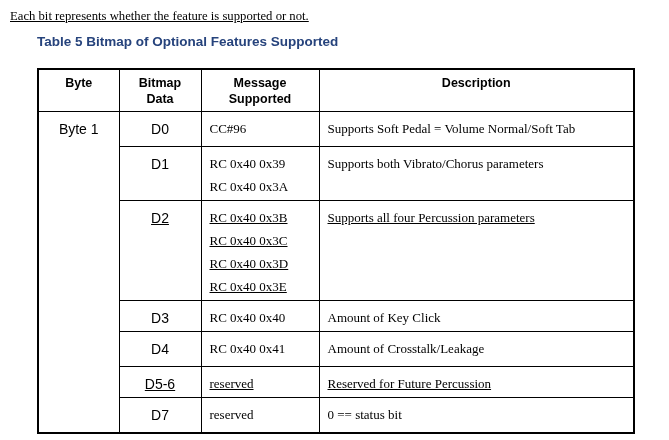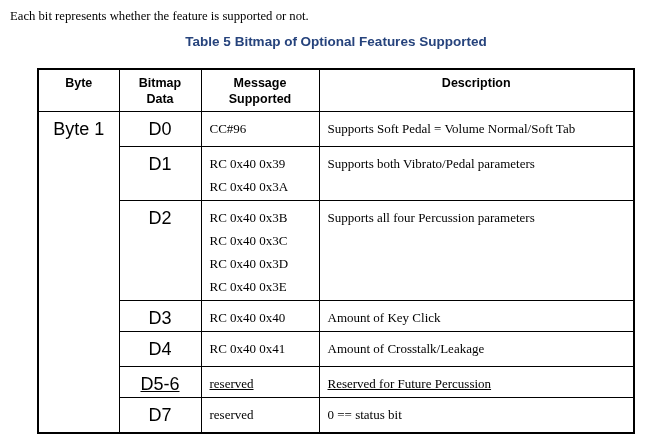--- a/index.html
+++ b/index.html
@@ -8,25 +8,26 @@
     background: #ffffff;
     overflow: hidden;
     font-family: "Liberation Serif", serif;
     color: #000000;
   }
   .intro {
     padding: 8px 0 0 10px;
     font-size: 12.7px;
     line-height: 17px;
     font-family: "Liberation Serif", serif;
+    text-decoration: underline;
   }
   .caption {
     width: 598px;
     margin: 8px 0 0 37px;
-    text-align: center;
+    text-align: left;
     font-family: "Liberation Sans", sans-serif;
     font-weight: bold;
     font-size: 13.5px;
     line-height: 18px;
   }
   table.features {
     width: 598px;
     margin: 17px 0 0 37px;
     border-collapse: collapse;
     border: 2px solid #000000;
@@ -41,21 +42,21 @@
     font-family: "Liberation Sans", sans-serif;
     font-weight: bold;
     font-size: 12.5px;
     line-height: 16px;
     padding: 5px 8px 4px 8px;
   }
   th.col-byte, th.col-bit { text-align: center; }
   th.col-msg, th.col-desc { text-align: center; }
   td.cell-byte, td.cell-bit {
     font-family: "Liberation Sans", sans-serif;
-    font-size: 18px;
+    font-size: 14px;
     line-height: 22px;
     text-align: center;
     padding: 6px 4px 2px 4px;
   }
   td.cell-msg, td.cell-desc {
     font-family: "Liberation Serif", serif;
     font-size: 13px;
     line-height: 23px;
     text-align: left;
     padding: 5px 8px 2px 8px;
@@ -92,23 +93,23 @@
           <div class="msg-line">CC#96</div>
         </td>
         <td class="cell-desc">Supports Soft Pedal = Volume Normal/Soft Tab</td>
       </tr>
       <tr style="height: 54px; margin-top: 20px;">
         <td class="cell-bit">D1</td>
         <td class="cell-msg">
           <div class="msg-line">RC 0x40 0x39</div>
           <div class="msg-line">RC 0x40 0x3A</div>
         </td>
-        <td class="cell-desc">Supports both Vibrato/Pedal parameters</td>
+        <td class="cell-desc">Supports both Vibrato/Chorus parameters</td>
       </tr>
-      <tr style="height: 98px;">
+      <tr style="height: 98px; text-decoration: underline;">
         <td class="cell-bit">D2</td>
         <td class="cell-msg">
           <div class="msg-line">RC 0x40 0x3B</div>
           <div class="msg-line">RC 0x40 0x3C</div>
           <div class="msg-line">RC 0x40 0x3D</div>
           <div class="msg-line">RC 0x40 0x3E</div>
         </td>
         <td class="cell-desc">Supports all four Percussion parameters</td>
       </tr>
       <tr style="height: 29px;">

